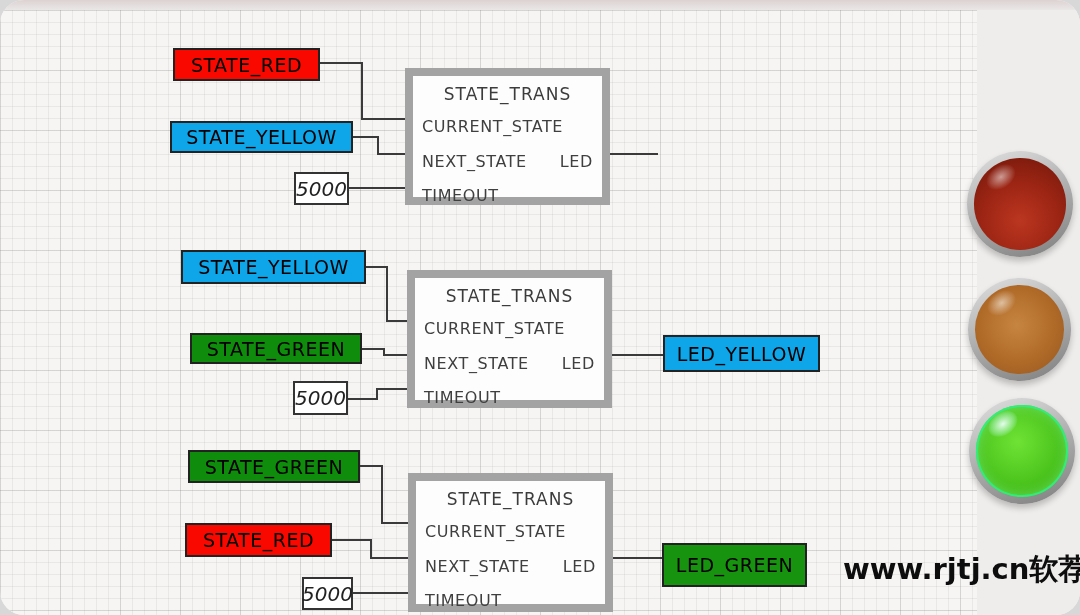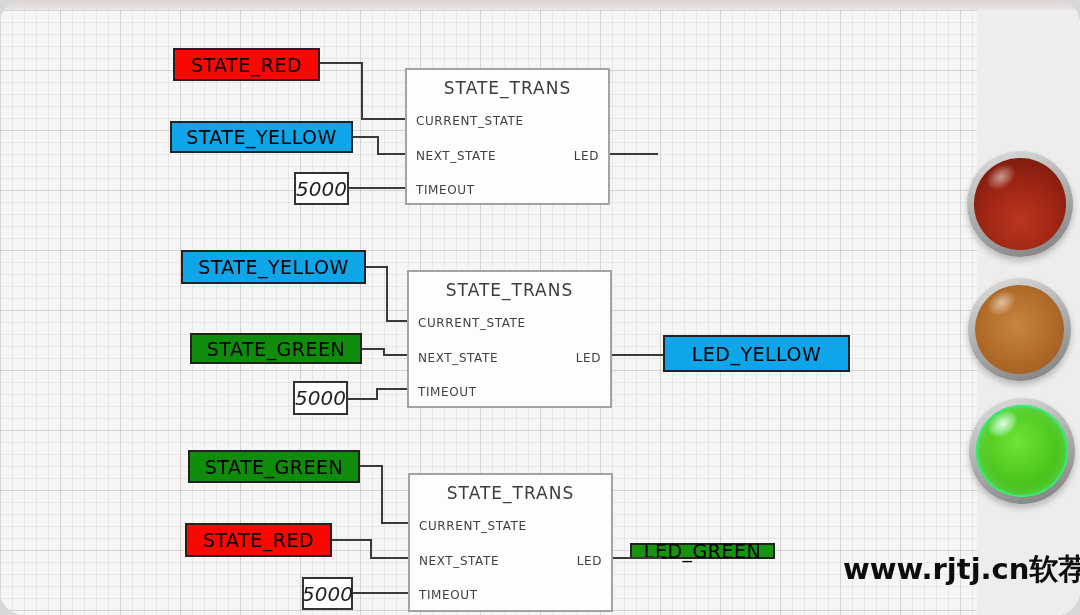--- a/index.html
+++ b/index.html
@@ -37,28 +37,28 @@
   .fill-yellow{background:#0ea5e9;}
   .fill-green{background:#0f8c0b;}
   .fill-ledgreen{background:#17930f;}
   .const{
     position:absolute;display:flex;align-items:center;justify-content:center;
     border:2px solid #333;background:#fff;box-sizing:border-box;
     font-size:20px;color:#222;font-style:italic;
   }
   
   .fb{
-    position:absolute;border:2px solid #a3a3a3;background:#fdfdfd;box-sizing:border-box;
+    position:absolute;border:8px solid #a3a3a3;background:#fdfdfd;box-sizing:border-box;
   }
   .fb-title{
     position:absolute;left:0;top:8px;width:100%;text-align:center;
     font-size:17px;color:#3c3c3c;letter-spacing:1px;
   }
   .pin{
-    position:absolute;height:18px;line-height:18px;font-size:12px;color:#3f3f3f;
+    position:absolute;height:18px;line-height:18px;font-size:16px;color:#3f3f3f;
     letter-spacing:0.6px;white-space:nowrap;
   }
   .pin.in{left:9px;}
   .pin.out{right:9px;}
   
   .wh{position:absolute;height:2px;background:#3a3a3a;}
   .wv{position:absolute;width:2px;background:#3a3a3a;}
   
   .led{
     position:absolute;border-radius:50%;
@@ -123,21 +123,21 @@
   <div class="const" style="left:293px;top:381px;width:55px;height:34px">5000</div>
 
   <div class="fb" style="left:407px;top:270px;width:205px;height:138px">
     <div class="fb-title">STATE_TRANS</div>
     <div class="pin in" style="top:42px">CURRENT_STATE</div>
     <div class="pin in" style="top:77px">NEXT_STATE</div>
     <div class="pin in" style="top:111px">TIMEOUT</div>
     <div class="pin out" style="top:77px">LED</div>
   </div>
 
-  <div class="tag fill-yellow" style="left:663px;top:335px;width:187px;height:37px">LED_YELLOW</div>
+  <div class="tag fill-yellow" style="left:663px;top:335px;width:157px;height:37px">LED_YELLOW</div>
 
   <div class="wh" style="left:366px;top:266px;width:22px"></div>
   <div class="wv" style="left:386px;top:266px;height:55px"></div>
   <div class="wh" style="left:386px;top:320px;width:21px"></div>
   <div class="wh" style="left:362px;top:348px;width:23px"></div>
   <div class="wv" style="left:383px;top:348px;height:8px"></div>
   <div class="wh" style="left:383px;top:354px;width:24px"></div>
   <div class="wh" style="left:348px;top:398px;width:30px"></div>
   <div class="wv" style="left:376px;top:389px;height:11px"></div>
   <div class="wh" style="left:376px;top:388px;width:31px"></div>
@@ -148,21 +148,21 @@
   <div class="const" style="left:302px;top:577px;width:51px;height:33px">5000</div>
 
   <div class="fb" style="left:408px;top:473px;width:205px;height:139px">
     <div class="fb-title">STATE_TRANS</div>
     <div class="pin in" style="top:42px">CURRENT_STATE</div>
     <div class="pin in" style="top:77px">NEXT_STATE</div>
     <div class="pin in" style="top:111px">TIMEOUT</div>
     <div class="pin out" style="top:77px">LED</div>
   </div>
 
-  <div class="tag fill-ledgreen" style="left:630px;top:543px;width:145px;height:16px">LED_GREEN</div>
+  <div class="tag fill-ledgreen" style="left:662px;top:543px;width:145px;height:44px">LED_GREEN</div>
 
   <div class="wh" style="left:360px;top:465px;width:23px"></div>
   <div class="wv" style="left:381px;top:465px;height:59px"></div>
   <div class="wh" style="left:381px;top:522px;width:27px"></div>
   <div class="wh" style="left:332px;top:539px;width:40px"></div>
   <div class="wv" style="left:370px;top:539px;height:20px"></div>
   <div class="wh" style="left:370px;top:557px;width:38px"></div>
   <div class="wh" style="left:353px;top:592px;width:55px"></div>
   <div class="wh" style="left:613px;top:557px;width:49px"></div>
 

